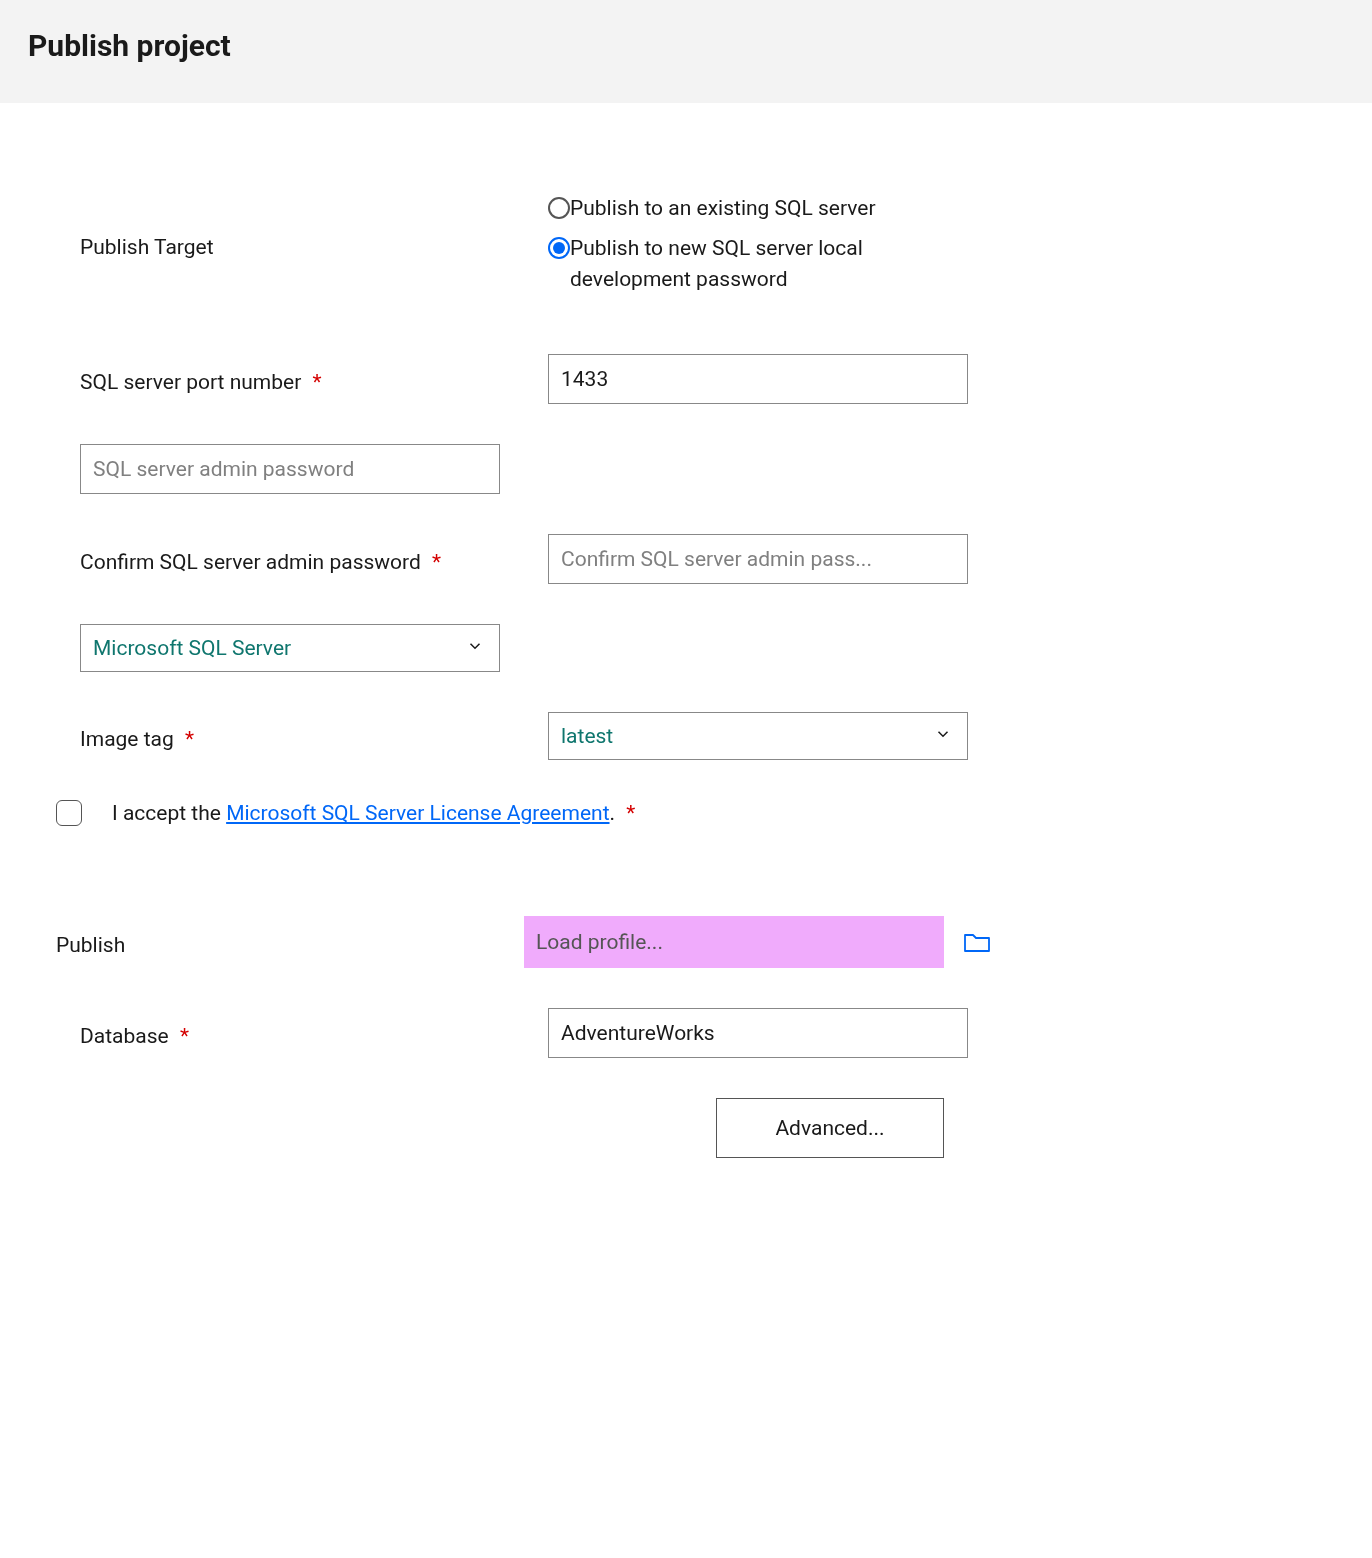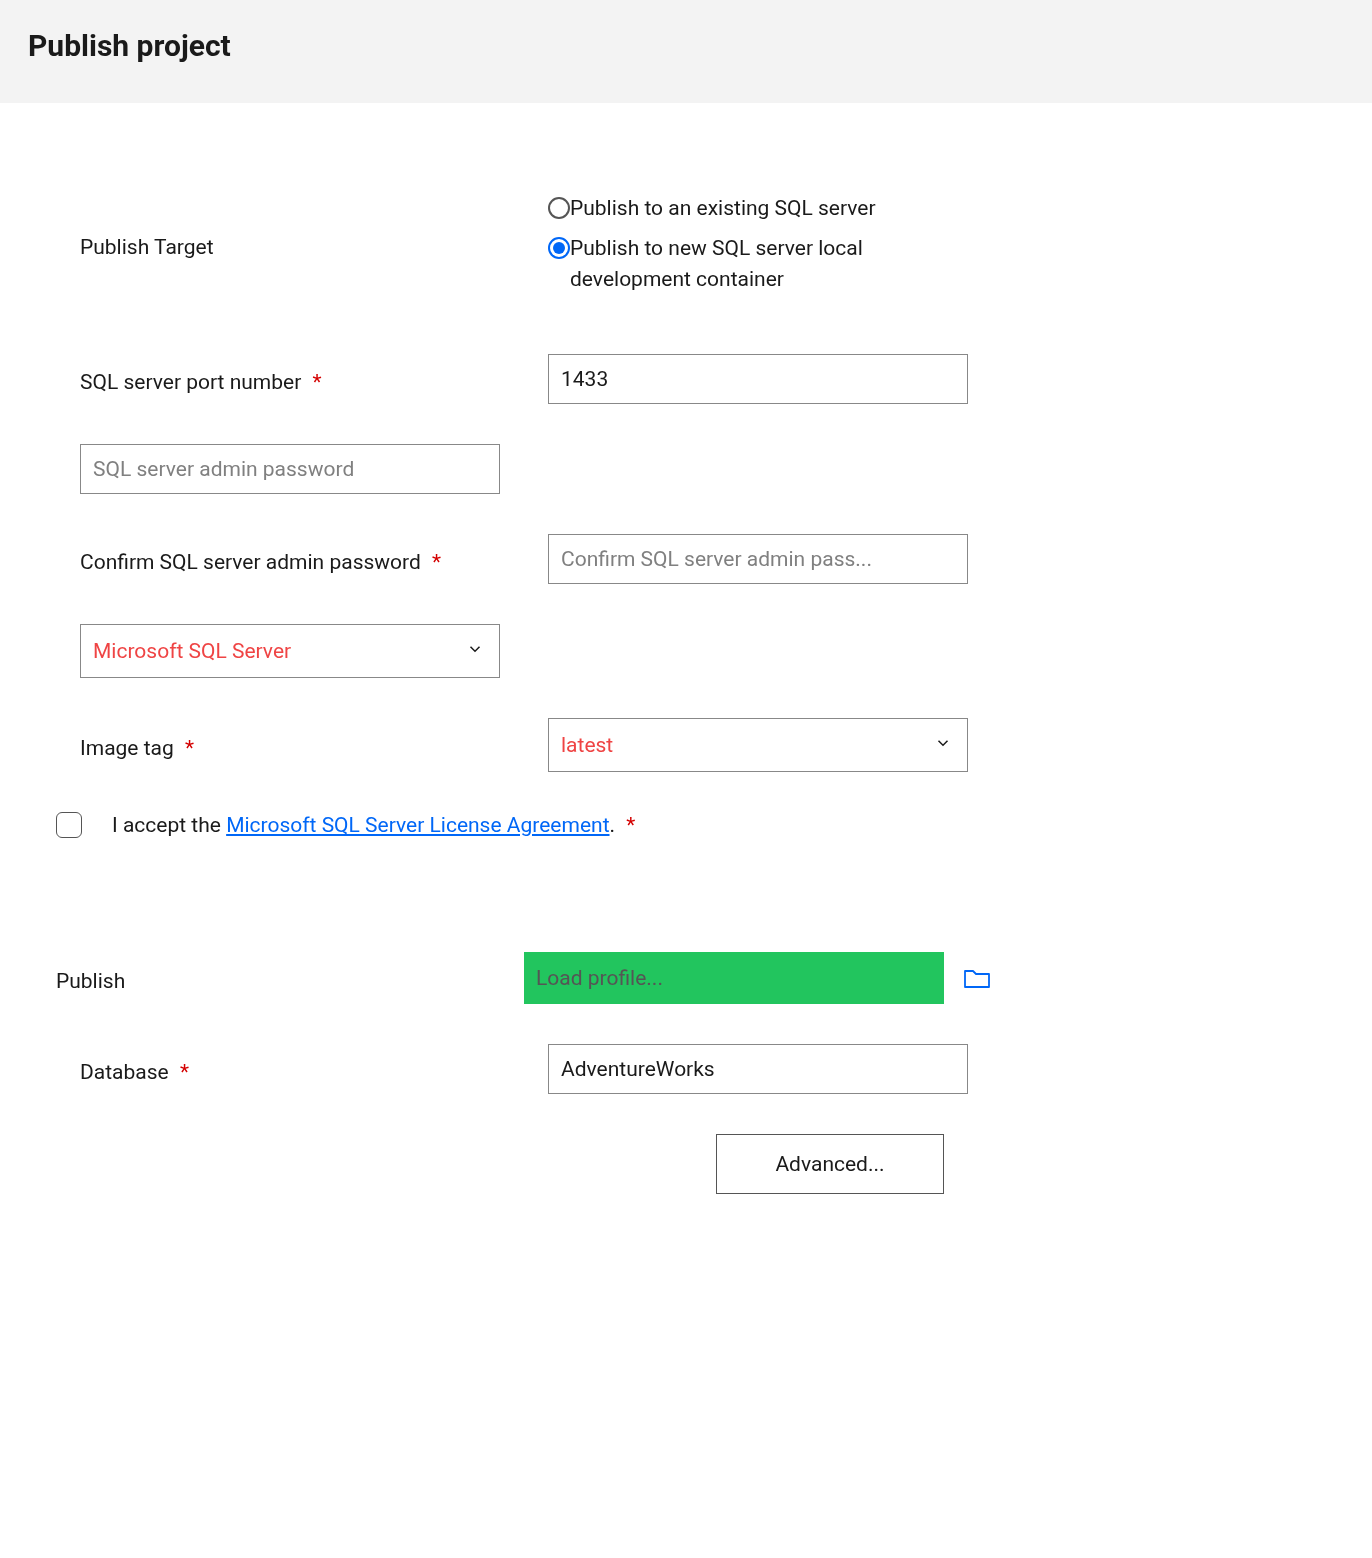--- a/index.html
+++ b/index.html
@@ -99,43 +99,43 @@
     }
     .text-input::placeholder {
       color: #808080;
     }
     .select-wrap {
       position: relative;
       width: 100%;
     }
     .select-input {
       width: 100%;
-      height: 54px;
+      height: 48px;
       border: 1px solid #888;
       padding: 0 44px 0 12px;
       font-size: 21px;
-      color: #ef4444;
+      color: #0f766e;
       background: #fff;
       font-family: inherit;
       appearance: none;
       -webkit-appearance: none;
       cursor: pointer;
     }
     .chevron-down {
       position: absolute;
       right: 16px;
       top: 50%;
       transform: translateY(-50%);
       pointer-events: none;
     }
     .checkbox-row {
       display: flex;
       align-items: center;
       gap: 30px;
-      margin-bottom: 114px;
+      margin-bottom: 90px;
     }
     .checkbox-box {
       width: 26px;
       height: 26px;
       border: 1.5px solid #555;
       border-radius: 6px;
       cursor: pointer;
       flex-shrink: 0;
     }
     .checkbox-label {
@@ -153,21 +153,21 @@
     }
     .profile-input-wrap {
       display: flex;
       align-items: center;
       gap: 18px;
       flex: 1;
     }
     .profile-input {
       width: 420px;
       height: 52px;
-      background: #22c55e;
+      background: #f0abfc;
       border: none;
       padding: 0 12px;
       font-size: 21px;
       color: #555;
       font-family: inherit;
     }
     .profile-input::placeholder {
       color: #555;
     }
     .folder-icon-btn {
@@ -209,21 +209,21 @@
       <span class="form-label">Publish Target</span>
     </div>
     <div class="form-control-col">
       <div class="radio-group">
         <div class="radio-option">
           <div class="radio-circle"></div>
           <span class="radio-text">Publish to an existing SQL server</span>
         </div>
         <div class="radio-option">
           <div class="radio-circle checked"></div>
-          <span class="radio-text">Publish to new SQL server local development container</span>
+          <span class="radio-text">Publish to new SQL server local development password</span>
         </div>
       </div>
     </div>
   </div>
 
   <div class="form-row">
     <div class="form-label-col">
       <span class="form-label">SQL server port number</span>
       <span class="required-asterisk">*</span>
     </div>

